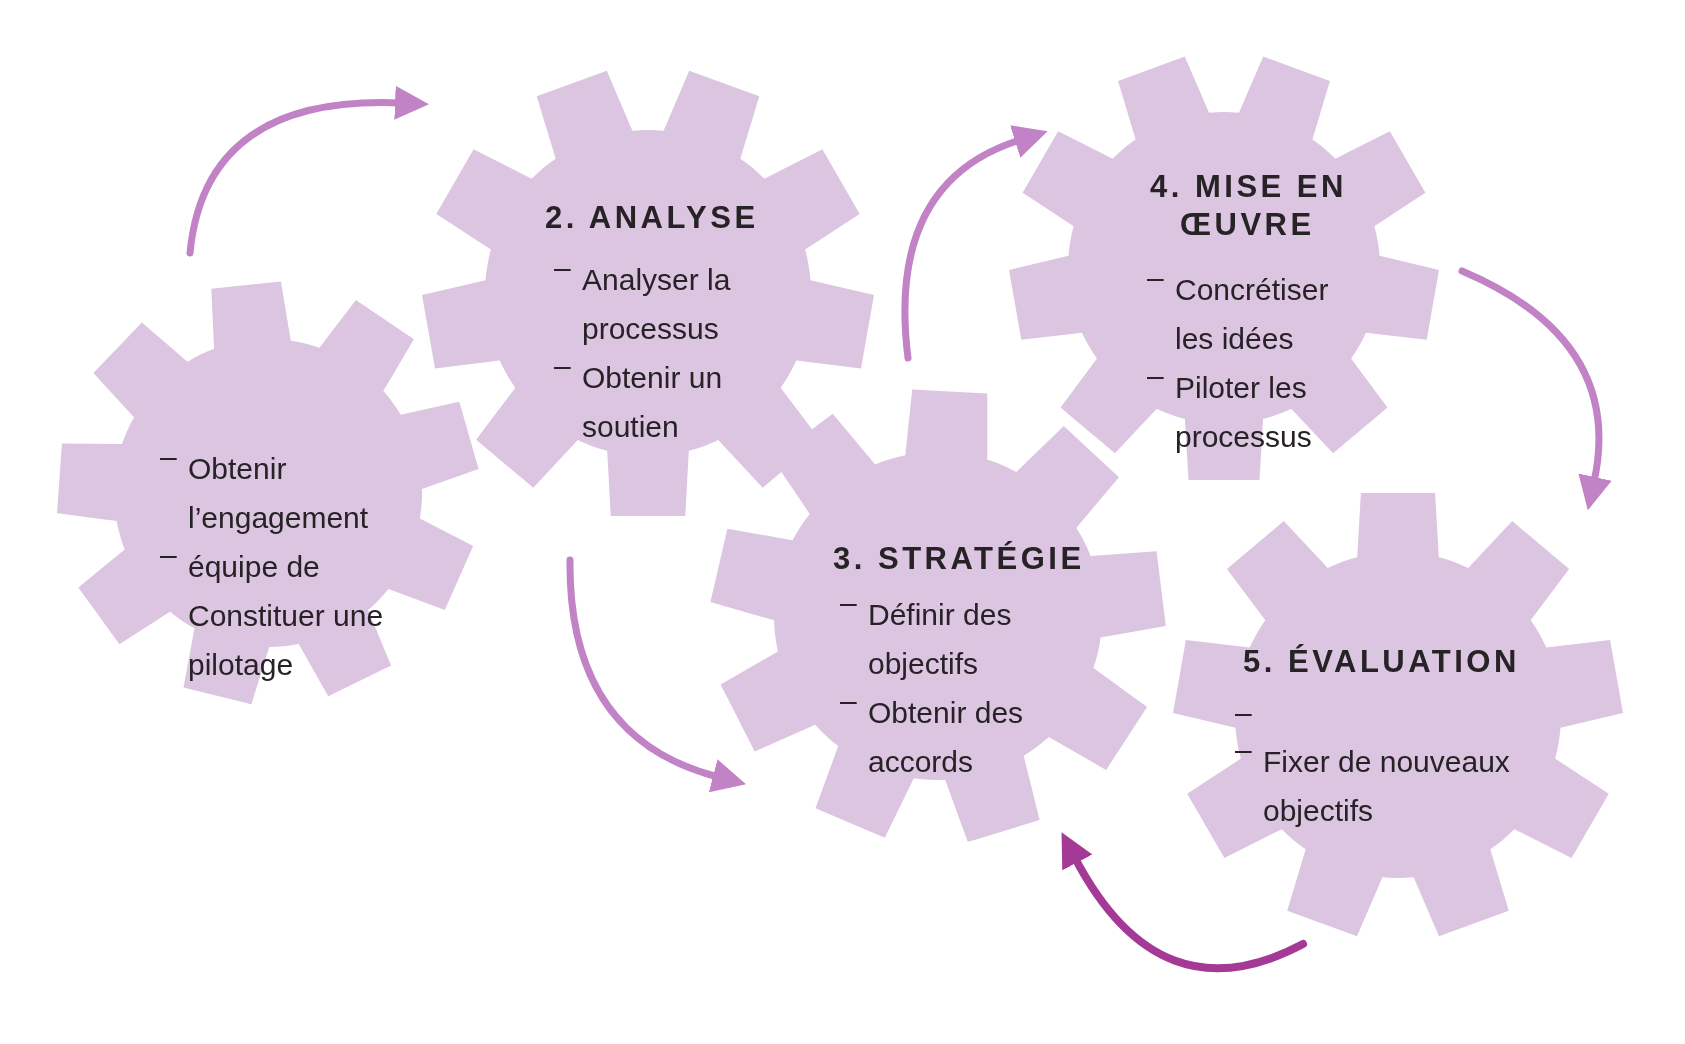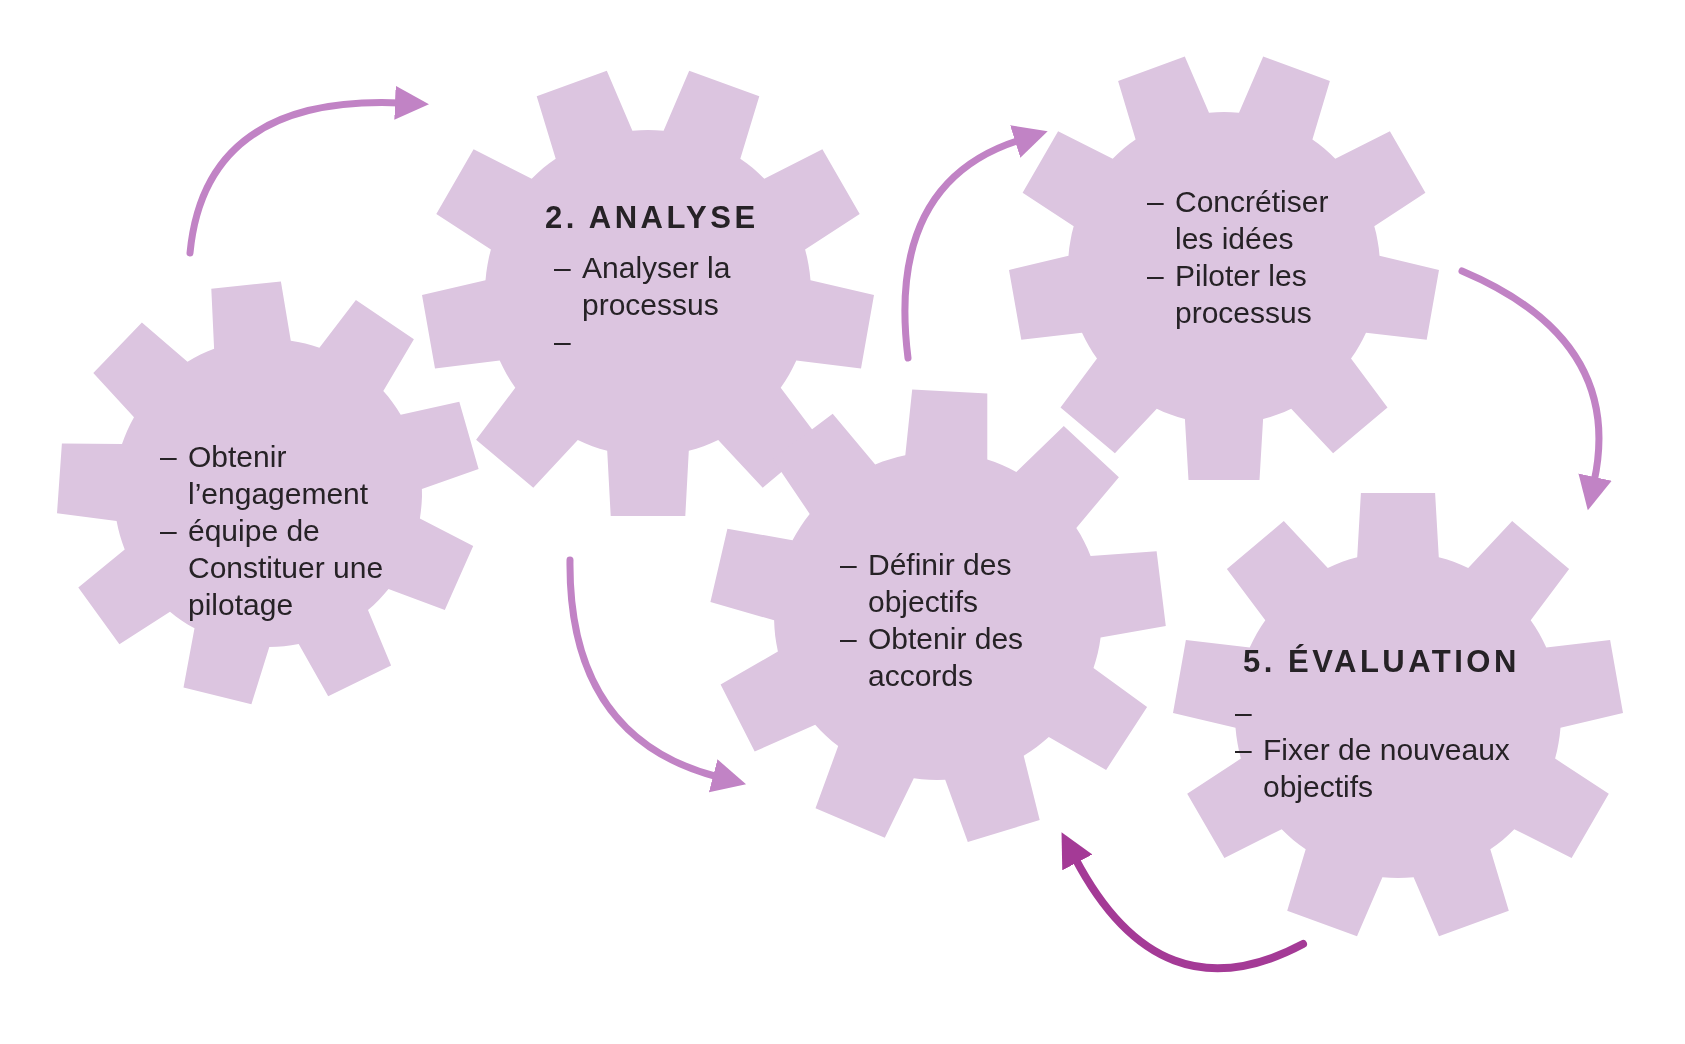--- a/index.html
+++ b/index.html
@@ -53,20 +53,21 @@
     line-height: 37px;
   }
   .bullet { display: flex; }
   .bullet .dash {
     flex: none;
     width: 28px;
   }
   .bullet .bl span {
     display: block;
     white-space: nowrap;
+    margin-top: 12px;
   }
 </style>
 </head>
 <body>
 
 <div class="stage">
 
   <svg class="layer" width="1685" height="1044" viewBox="0 0 1685 1044">
     <defs>
       <marker id="ahL" markerUnits="userSpaceOnUse" markerWidth="40" markerHeight="36" refX="5" refY="17" orient="auto">
@@ -117,44 +118,55 @@
     <div class="bullets" style="margin-left:9px; margin-top:12px">
       <div class="bullet">
         <span class="dash">–</span>
         <span class="bl">
           <span>Analyser la</span>
           <span>processus</span>
         </span>
       </div>
       <div class="bullet">
         <span class="dash">–</span>
+        <span class="bl">
+          <span>Obtenir un</span>
+          <span>soutien</span>
+        </span>
       </div>
     </div>
   </div>
 
   <div class="gear-text" style="left:833px; top:540px">
+    <div class="gt-head">
+      <span>3. STRATÉGIE</span>
+    </div>
     <div class="bullets" style="margin-left:7px; margin-top:6px">
       <div class="bullet">
         <span class="dash">–</span>
         <span class="bl">
           <span>Définir des</span>
           <span>objectifs</span>
         </span>
       </div>
       <div class="bullet">
         <span class="dash">–</span>
         <span class="bl">
           <span>Obtenir des</span>
           <span>accords</span>
         </span>
       </div>
     </div>
   </div>
 
   <div class="gear-text" style="left:1150px; top:168px">
+    <div class="gt-head">
+      <span>4. MISE EN</span>
+      <span class="indent2">ŒUVRE</span>
+    </div>
     <div class="bullets" style="margin-left:-3px; margin-top:15px">
       <div class="bullet">
         <span class="dash">–</span>
         <span class="bl">
           <span>Concrétiser</span>
           <span>les idées</span>
         </span>
       </div>
       <div class="bullet">
         <span class="dash">–</span>

